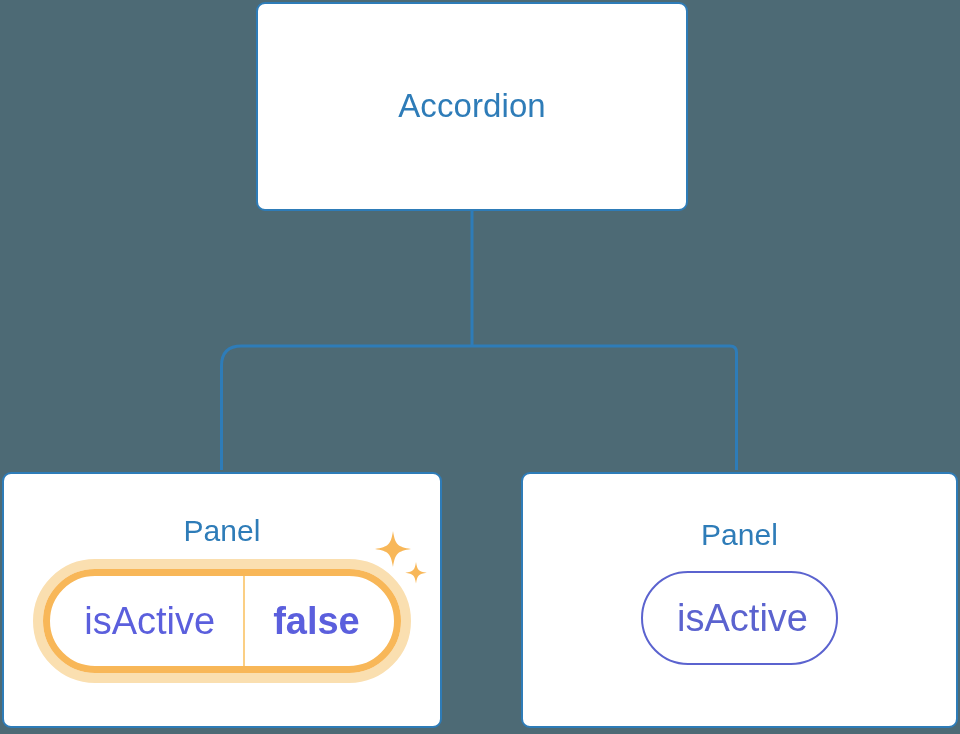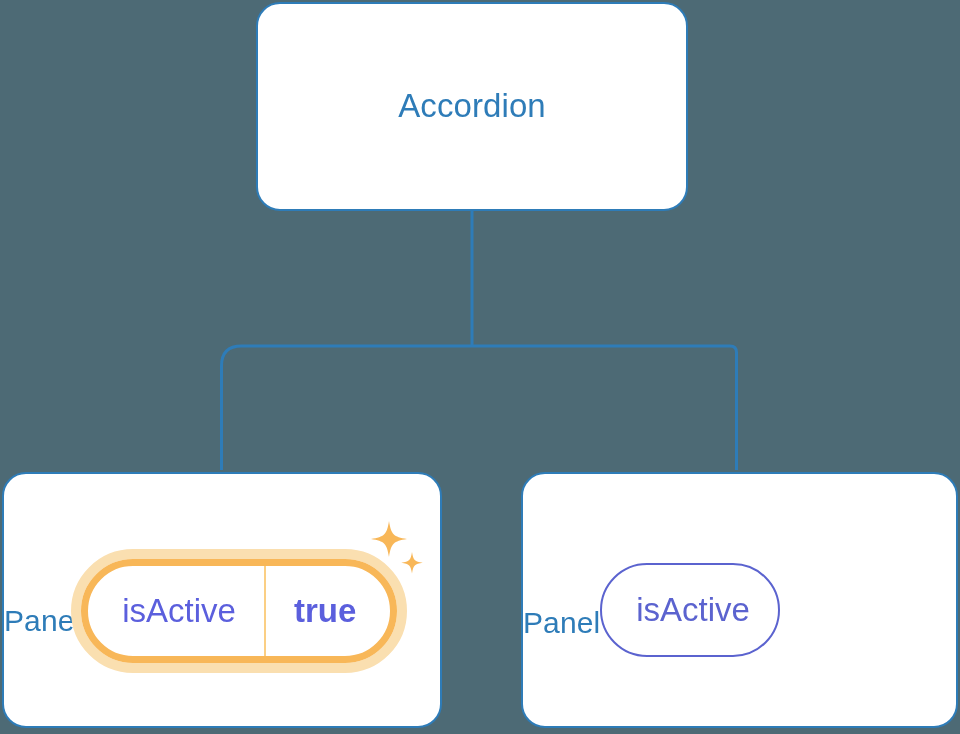--- a/index.html
+++ b/index.html
@@ -31,21 +31,21 @@
     width: 960px;
     height: 734px;
     pointer-events: none;
   }
 
   
   .node {
     position: absolute;
     background: #ffffff;
     border: 2px solid #2e7cb8;
-    border-radius: 24px;
+    border-radius: 9px;
     box-sizing: border-box;
   }
 
   .node-title {
     color: #2e7cb8;
     font-size: 31px;
     font-weight: 400;
     text-align: center;
     letter-spacing: 0.1px;
     line-height: 1.1;
@@ -63,21 +63,21 @@
   }
   #root-node .node-title {
     font-size: 33px;
   }
 
   
   .panel-node {
     top: 472px;
     height: 256px;
     display: flex;
-    flex-direction: row;
+    flex-direction: column;
     align-items: center;
   }
   #panel-node-0 {
     left: 2px;
     width: 440px;
   }
   #panel-node-1 {
     left: 521px;
     width: 437px;
   }
@@ -109,21 +109,21 @@
     height: 94px;
     z-index: 2;
   }
 
   .pill .pill-key,
   .pill .pill-val {
     display: flex;
     align-items: center;
     justify-content: center;
     color: #5b63cf;
-    font-size: 33px;
+    font-size: 38px;
     font-weight: 400;
     box-sizing: border-box;
   }
   .pill .pill-key {
     padding: 0 28px 0 34px;
   }
   .pill .pill-val {
     padding: 0 34px 0 28px;
     border-left: 2px solid #5b63cf;
   }
@@ -184,21 +184,21 @@
   </div>
 
   <div id="panel-node-0" class="node panel-node">
     <div class="node-title">Panel</div>
 
     <div class="pill-wrap">
       <div class="pill-glow"></div>
 
       <div class="pill pill-highlight">
         <div class="pill-key">isActive</div>
-        <div class="pill-val">true</div>
+        <div class="pill-val">false</div>
       </div>
 
       <svg class="sparkles" viewBox="0 0 64 74" aria-hidden="true">
 
         <path d="M 24 8 C 26.2 21.6 28.4 23.8 42 26 C 28.4 28.2 26.2 30.4 24 44 C 21.8 30.4 19.6 28.2 6 26 C 19.6 23.8 21.8 21.6 24 8 Z" fill="#f8b758"></path>
 
         <path d="M 47 39 C 48.3 47.2 49.6 48.5 57.8 49.8 C 49.6 51.1 48.3 52.4 47 60.6 C 45.7 52.4 44.4 51.1 36.2 49.8 C 44.4 48.5 45.7 47.2 47 39 Z" fill="#f8b758"></path>
       </svg>
     </div>
   </div>

